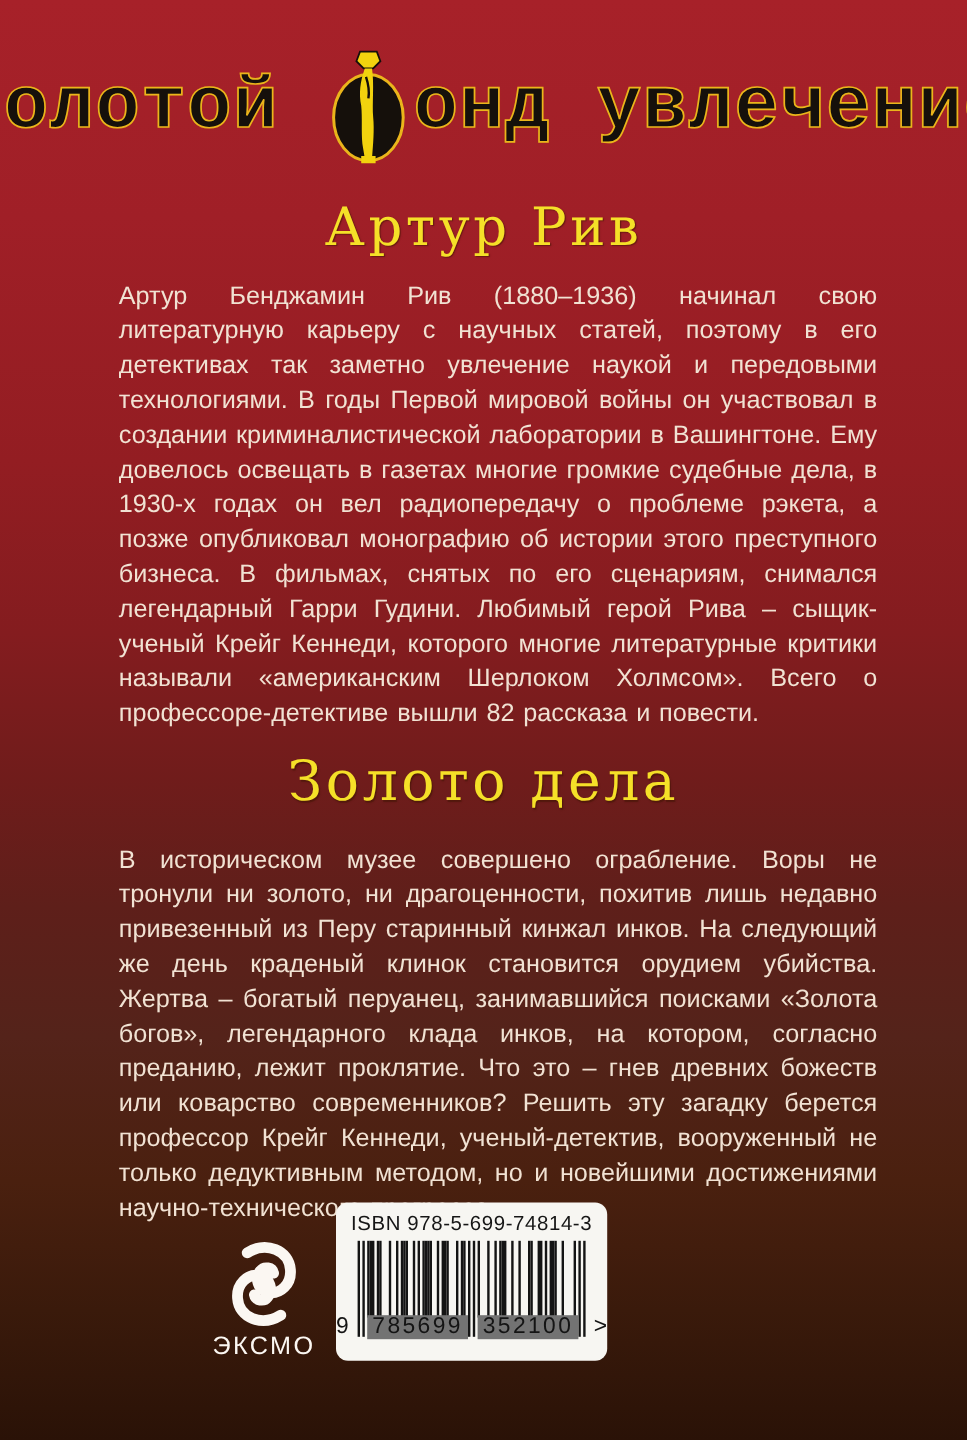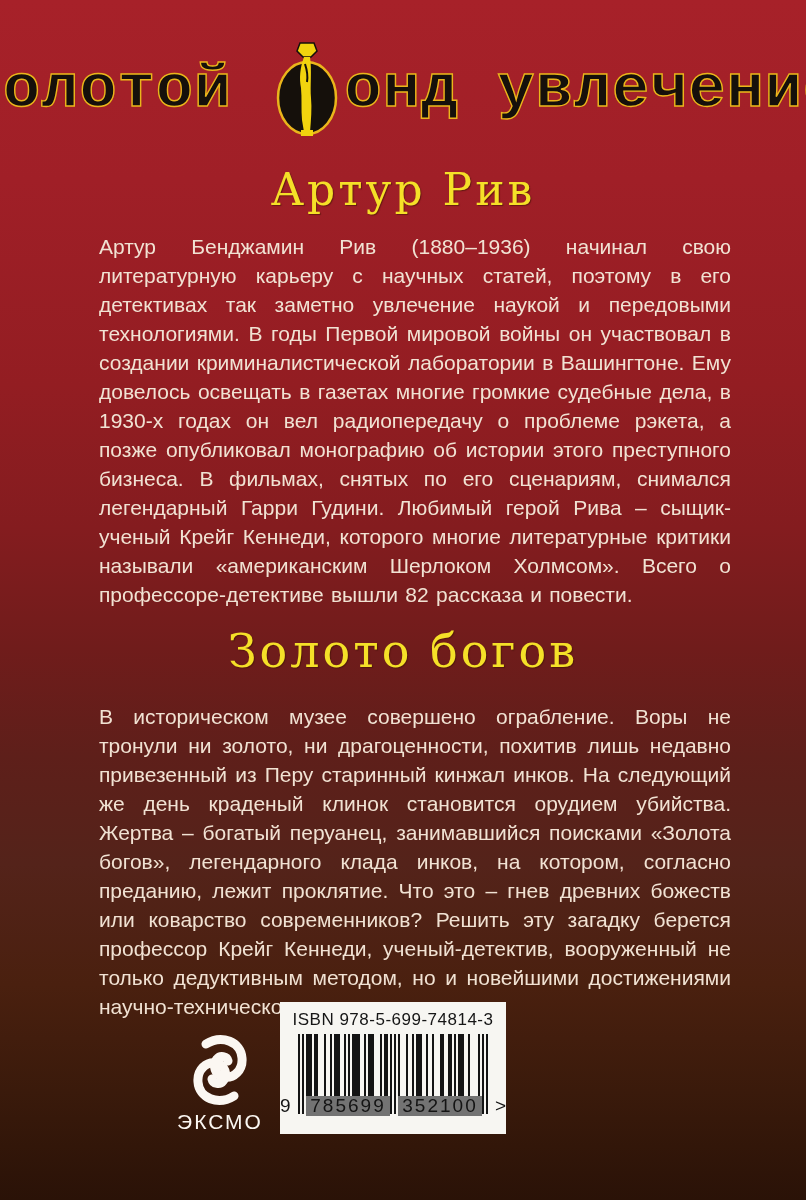--- a/index.html
+++ b/index.html
@@ -64,20 +64,21 @@
     margin-top:4px;
     font-size:21px;font-weight:normal;letter-spacing:2px;
   }
   
   .barcode-box{
     position:absolute;left:280px;top:1002px;
     width:226px;height:132px;
     background:#f7f6f2;
     box-sizing:border-box;
     padding-top:6px;
+    border-radius:10px;
   }
   .isbn-line{
     text-align:center;
     font-size:17px;color:#161616;
     letter-spacing:.5px;
     height:24px;line-height:24px;
   }
   .bars-wrap{position:relative;width:190px;height:80px;margin:2px auto 0;}
   .bar{position:absolute;top:0;width:2px;background:#141414;}
   .digits{position:absolute;left:0;right:0;bottom:-2px;height:20px;
@@ -104,21 +105,21 @@
         <path d="M31,24 C33,30 34,36 33,42" stroke="#15100b" stroke-width="2" fill="none"></path>
       </svg>
     </span>
     <span class="banner-text">онд увлечение</span>
   </div>
 
   <div class="script-title title-author">Артур Рив</div>
 
   <div class="body-para para-author">Артур Бенджамин Рив (1880–1936) начинал свою литературную карьеру с научных статей, поэтому в его детективах так заметно увлечение наукой и передовыми технологиями. В годы Первой мировой войны он участвовал в создании криминалистической лаборатории в Вашингтоне. Ему довелось освещать в газетах многие громкие судебные дела, в 1930-х годах он вел радиопередачу о проблеме рэкета, а позже опубликовал монографию об истории этого преступного бизнеса. В фильмах, снятых по его сценариям, снимался легендарный Гарри Гудини. Любимый герой Рива – сыщик-ученый Крейг Кеннеди, которого многие литературные критики называли «американским Шерлоком Холмсом». Всего о профессоре-детективе вышли 82 рассказа и повести.</div>
 
-  <div class="script-title title-book">Золото богов</div>
+  <div class="script-title title-book">Золото дела</div>
 
   <div class="body-para para-book">В историческом музее совершено ограбление. Воры не тронули ни золото, ни драгоценности, похитив лишь недавно привезенный из Перу старинный кинжал инков. На следующий же день краденый клинок становится орудием убийства. Жертва – богатый перуанец, занимавшийся поисками «Золота богов», легендарного клада инков, на котором, согласно преданию, лежит проклятие. Что это – гнев древних божеств или коварство современников? Решить эту загадку берется профессор Крейг Кеннеди, ученый-детектив, вооруженный не только дедуктивным методом, но и новейшими достижениями научно-технического прогресса...</div>
 
   <div class="publisher">
     <span>
       <svg width="68" height="72" viewBox="0 0 68 72">
         <path d="M20,10 C36,0 55,8 56,24 C57,36 48,45 37,43 C29,41 26,31 31,25 C34,21 41,22 42,27" stroke="#fbf7f2" stroke-width="9" fill="none" stroke-linecap="round"></path>
         <path d="M48,62 C32,72 13,64 12,48 C11,36 20,27 31,29 C39,31 42,41 37,47 C34,51 27,50 26,45" stroke="#fbf7f2" stroke-width="9" fill="none" stroke-linecap="round"></path>
       </svg>
     </span>

